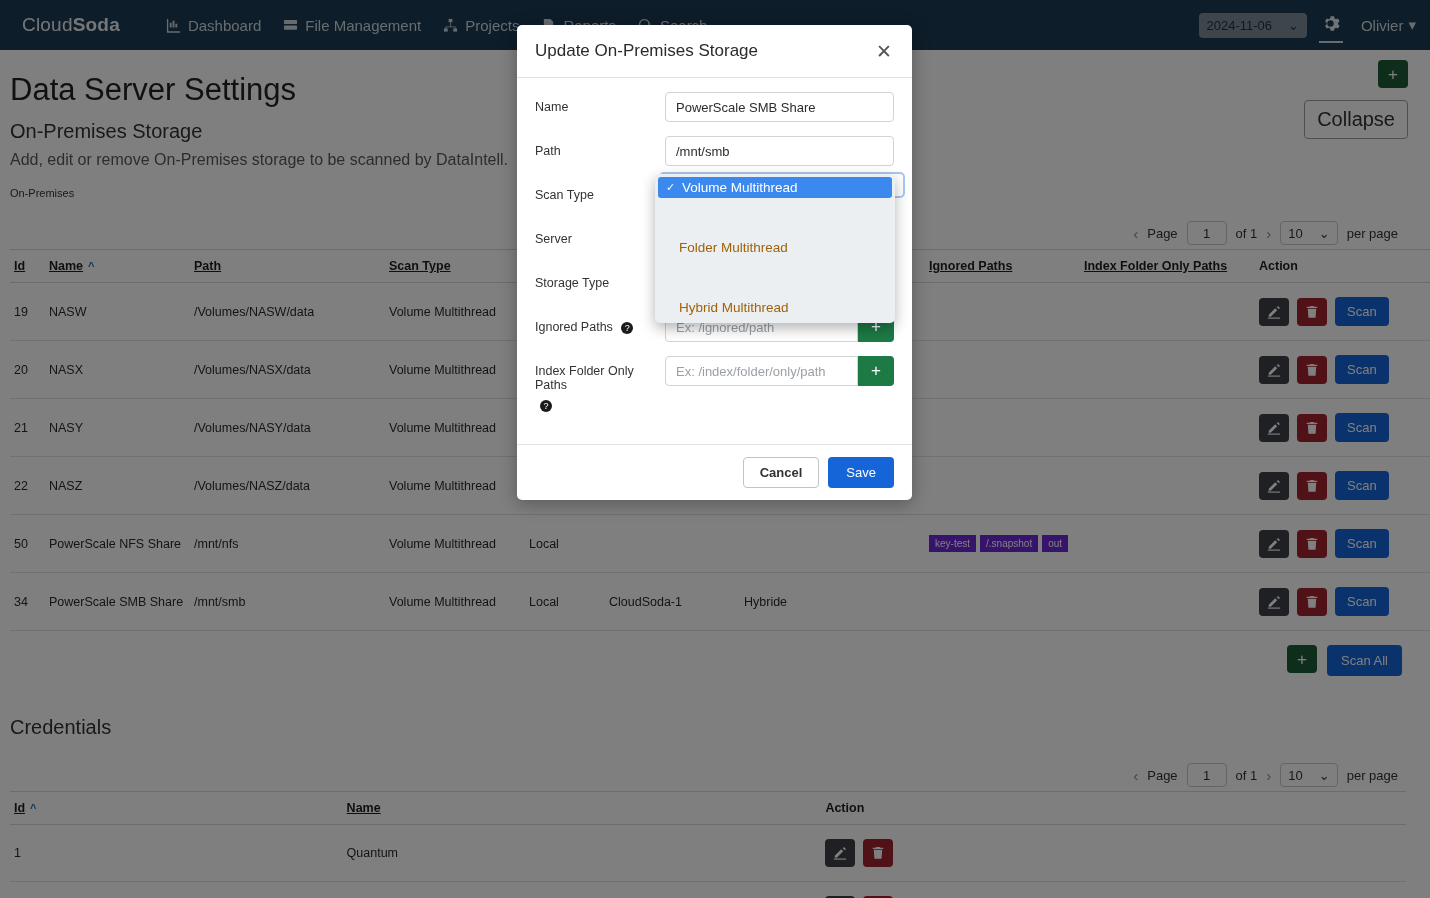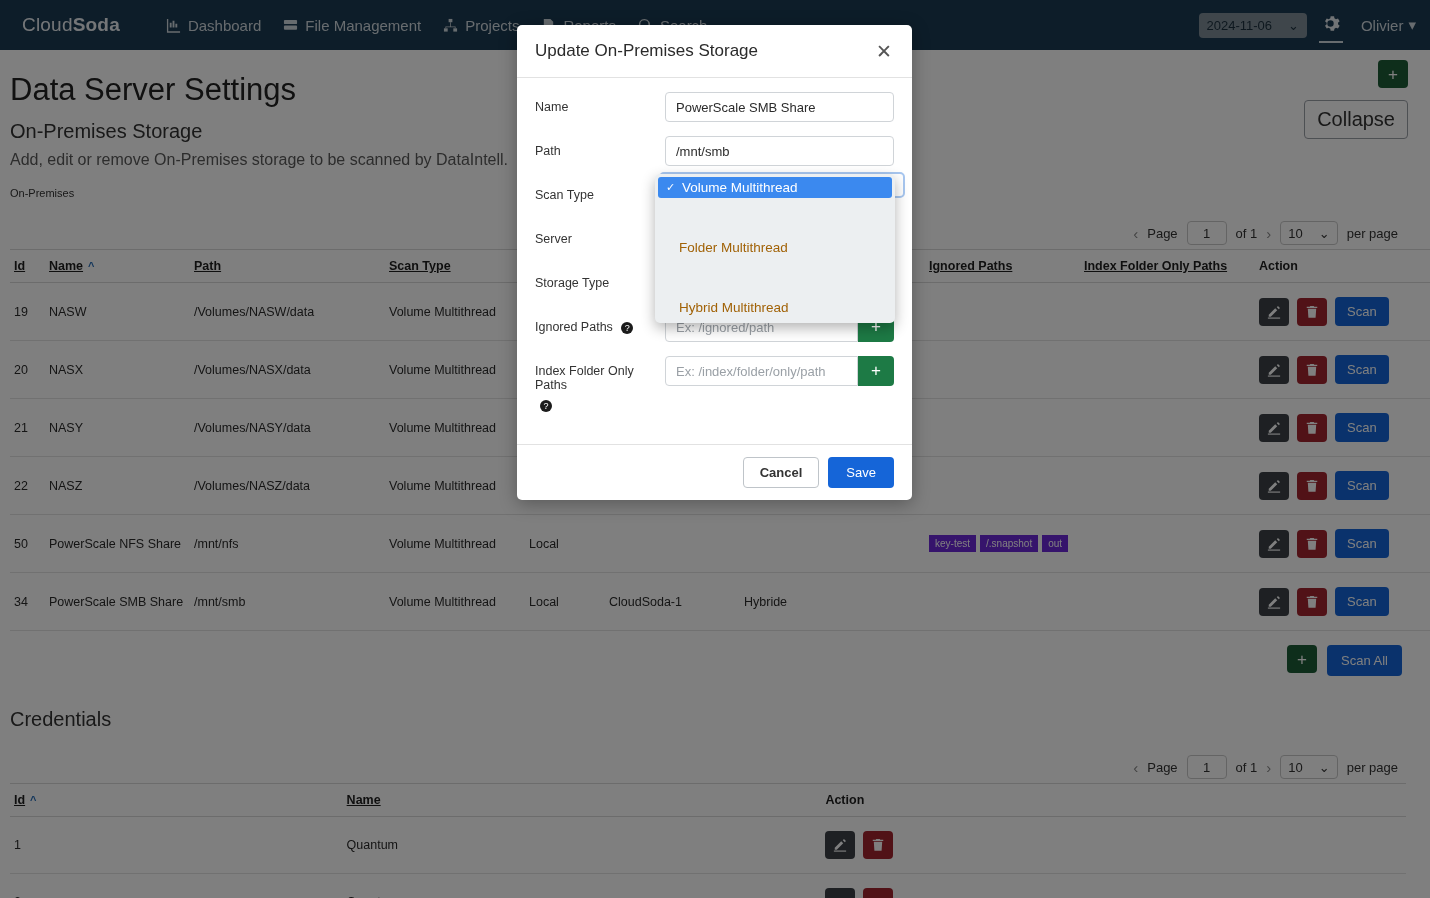--- a/index.html
+++ b/index.html
@@ -437,21 +437,21 @@
             </td>
           </tr>
         </tbody>
     </table>
 
     <div style="display:flex; justify-content:flex-end; gap:10px; padding:14px 4px 0 0;">
       <button class="btn-green-sq">+</button>
       <button class="btn-scanall">Scan All</button>
     </div>
 
-    <h2 class="section-title" style="margin-top:32px;">Credentials</h2>
+    <h2 class="section-title" style="margin-top:40px;">Credentials</h2>
 
     <div class="pager" style="margin-top:24px;margin-bottom:4px;">
       <span class="chev">‹</span>
       <span>Page</span>
       <span class="pager-box">1</span>
       <span>of 1</span>
       <span class="chev">›</span>
       <span class="pager-select">
         <span>10</span>
         <span>⌄</span>

